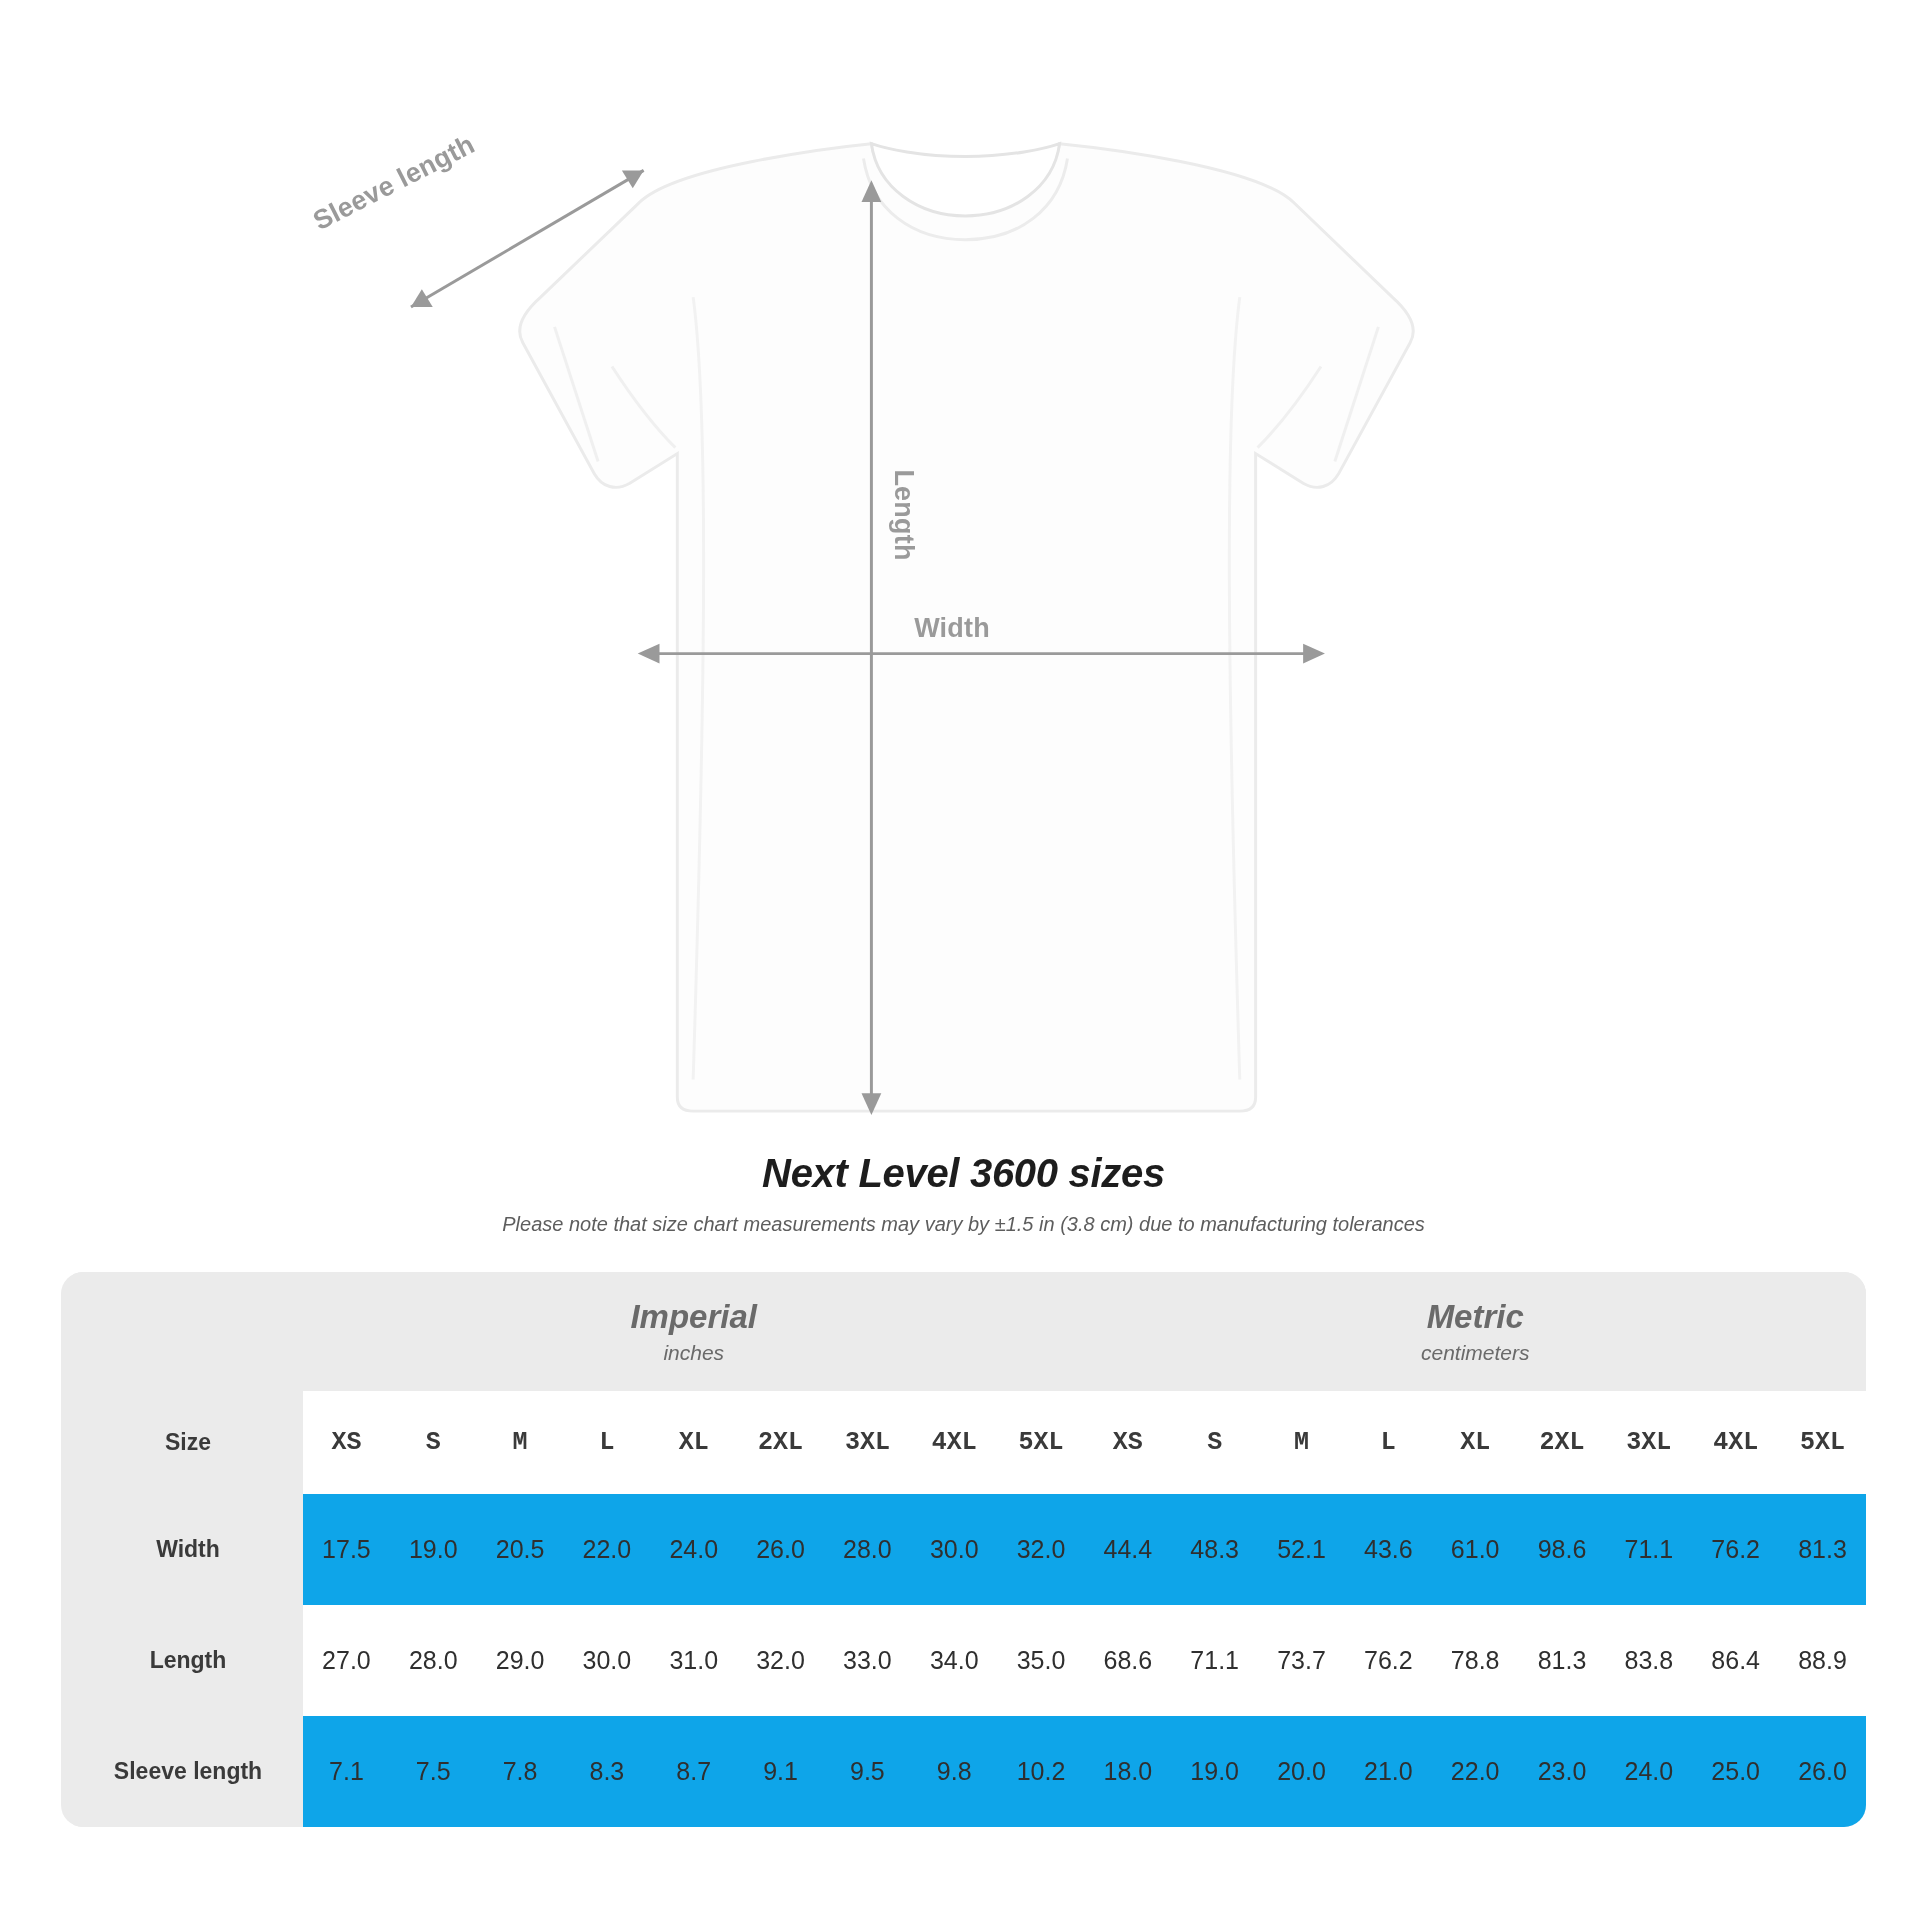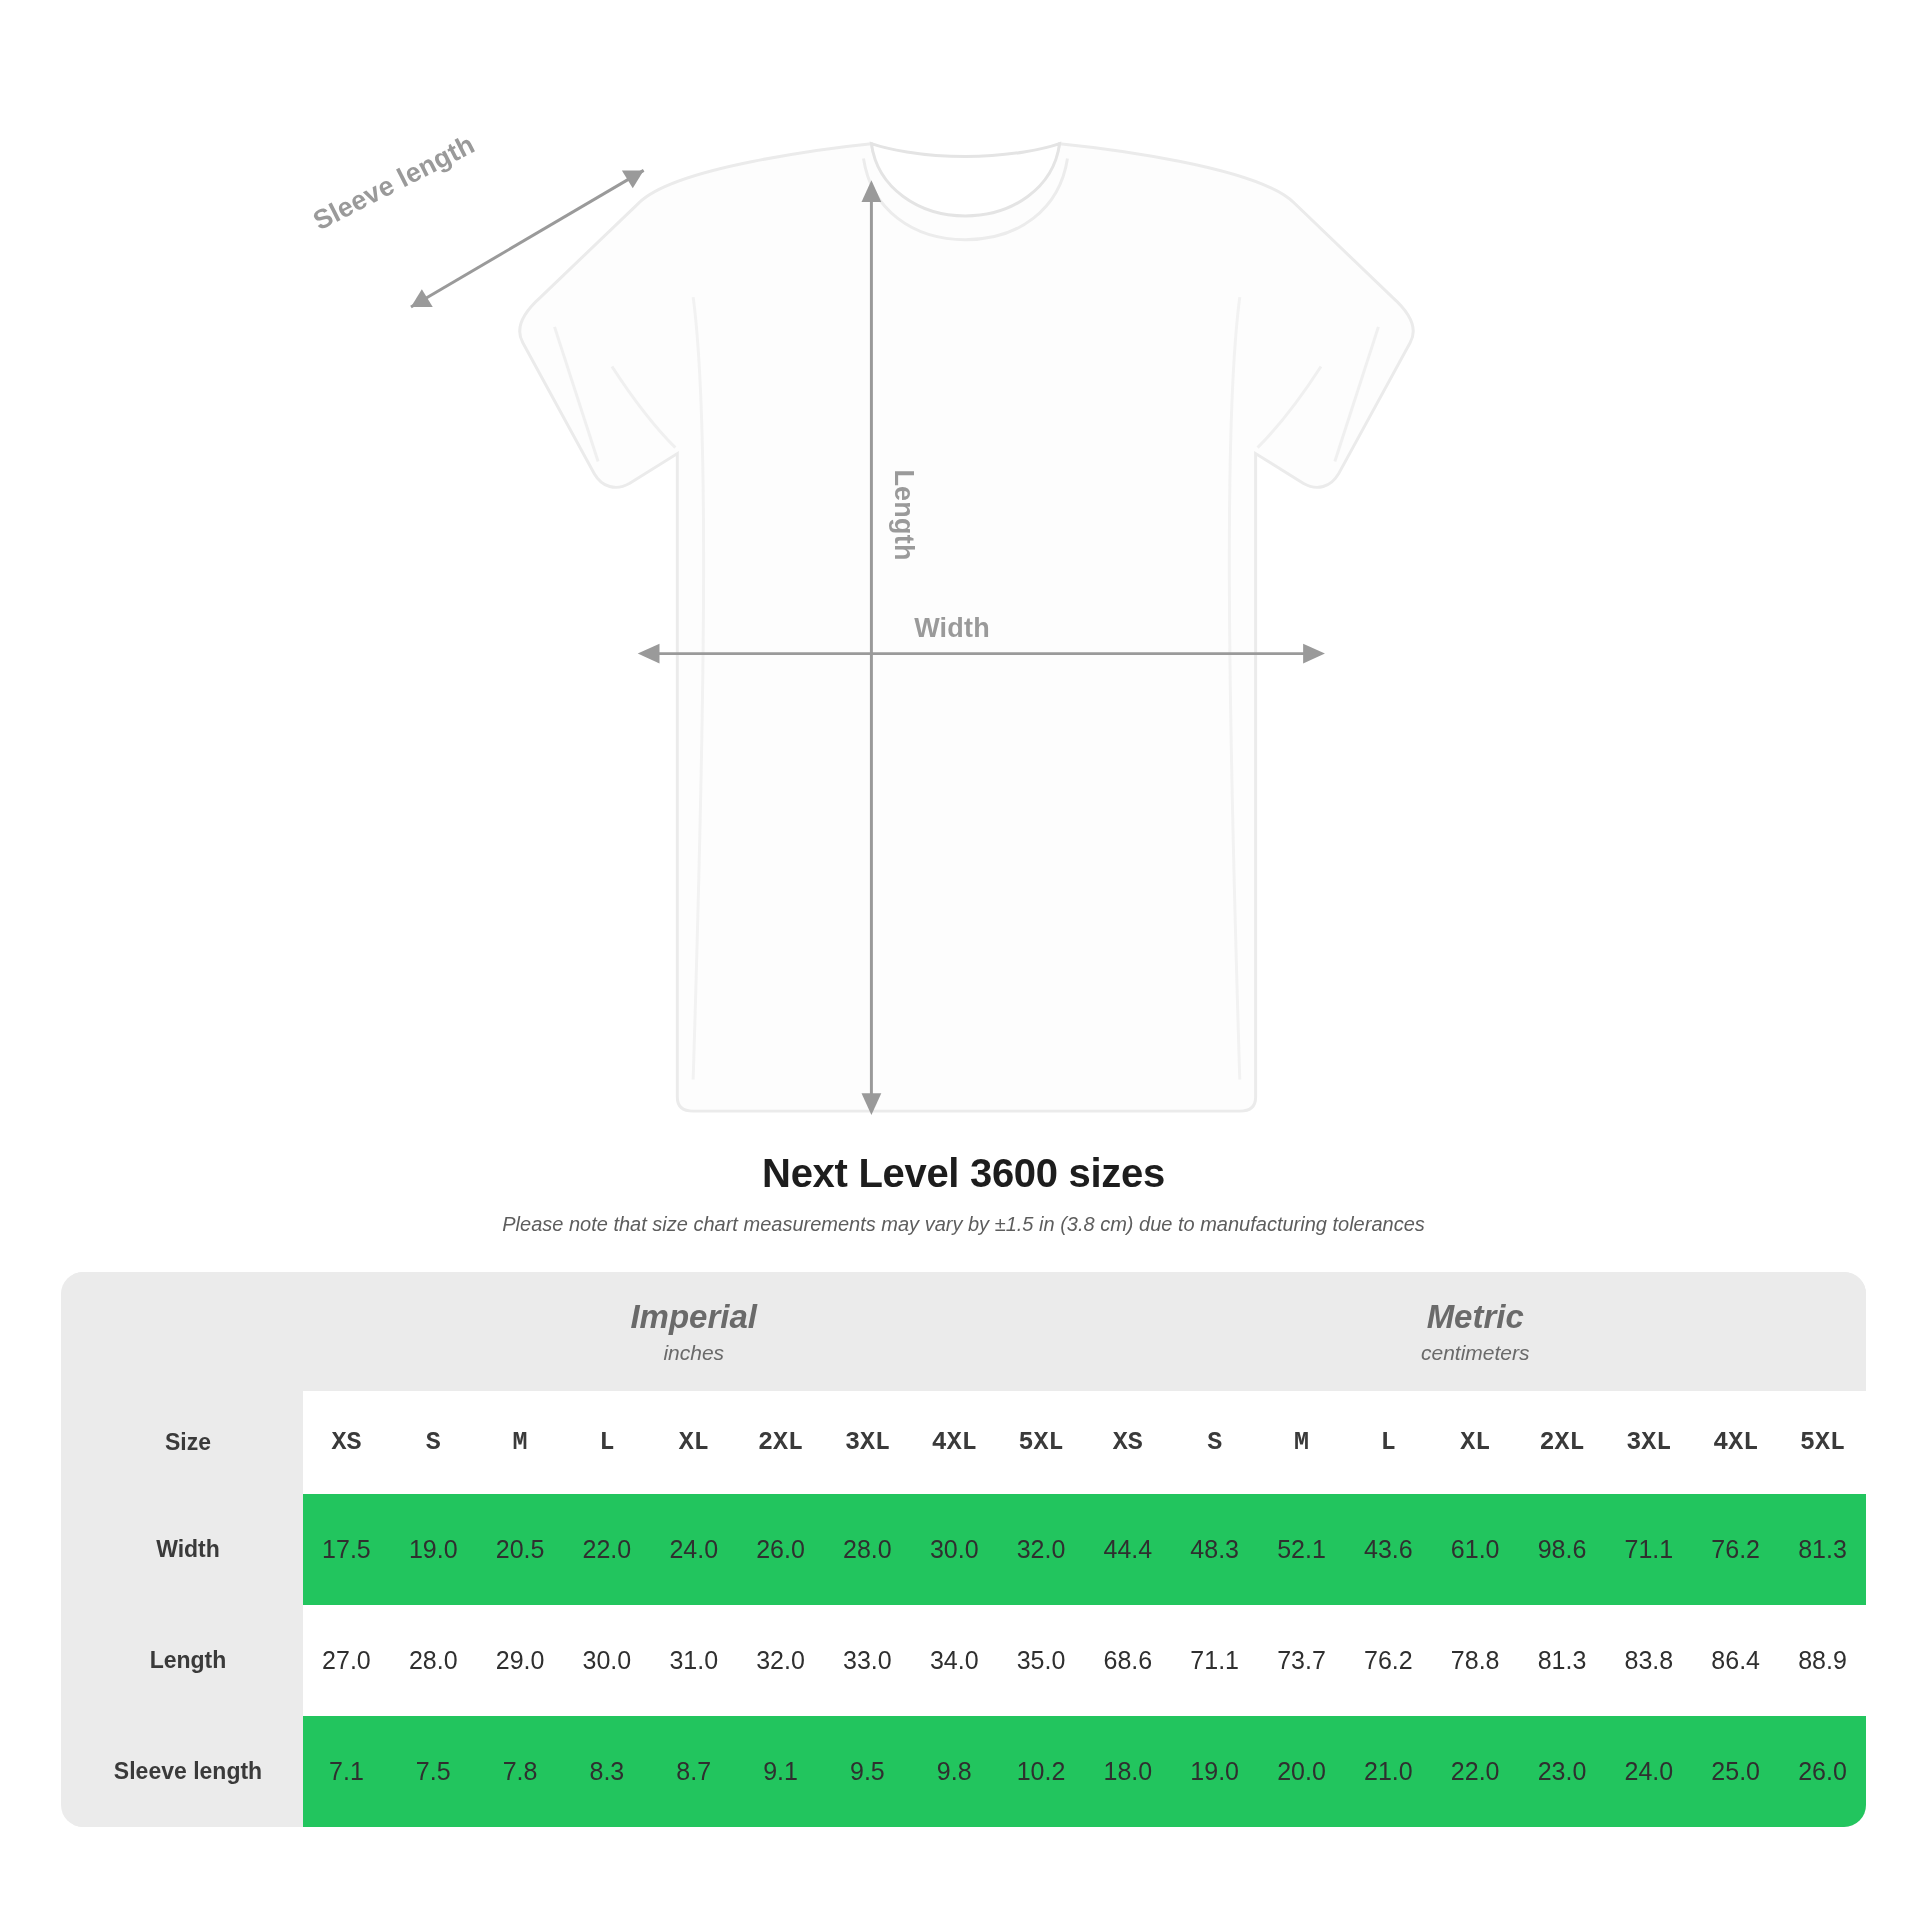--- a/index.html
+++ b/index.html
@@ -60,20 +60,21 @@
   
   .title-block {
     text-align: center;
     margin-top: 22px;
   }
   .chart-title {
     font-size: 40px;
     font-weight: bold;
     color: #1d1d1d;
     letter-spacing: -0.3px;
+    font-style: italic;
   }
   .chart-note {
     margin-top: 17px;
     font-size: 20px;
     font-style: italic;
     color: #5d5d5d;
   }
 
   
   .table-wrap {
@@ -122,21 +123,21 @@
   }
   td.cell {
     text-align: center;
     vertical-align: middle;
     font-size: 25px;
     color: #2f2f2f;
     height: 111px;
     background: #ffffff;
   }
   tr.band-grey td.cell {
-    background: #22c55e;
+    background: #0ea5e9;
   }
   tr.size-row td.cell {
     font-weight: bold;
     color: #3a3a3a;
     background: #ffffff;
     font-family: Liberation Mono, monospace;
   }
   tr.size-row td.cell, tr.size-row th.row-head {
     height: 103px;
   }

